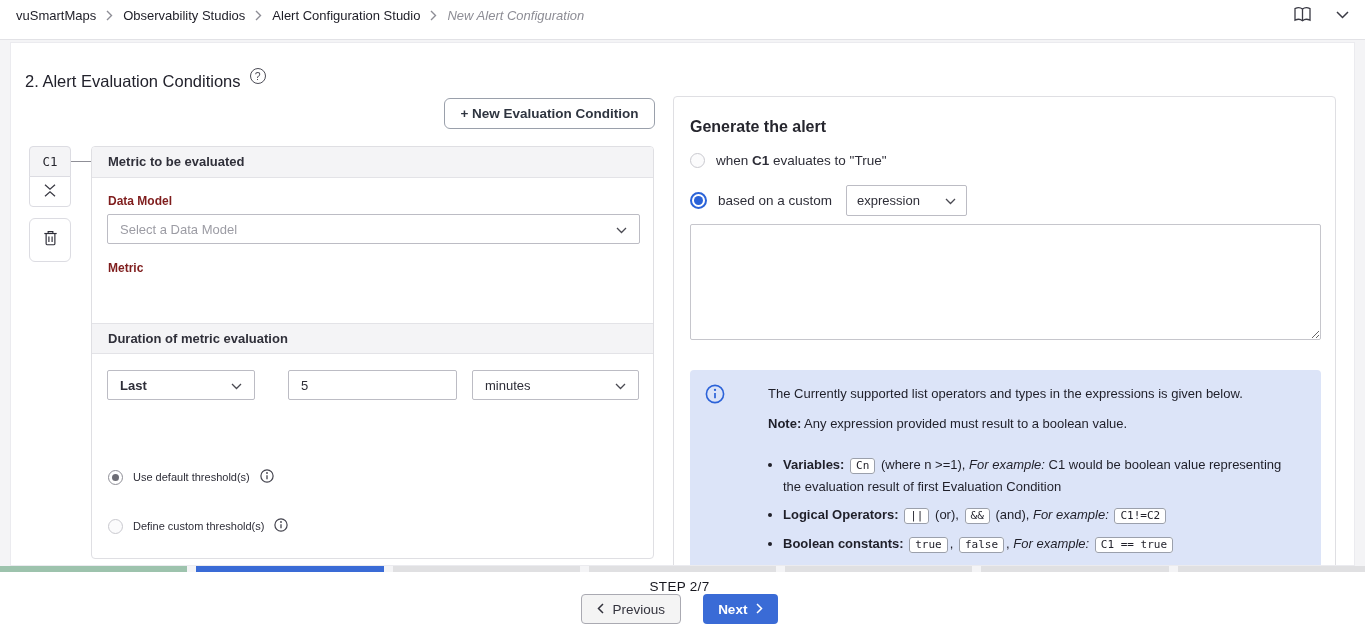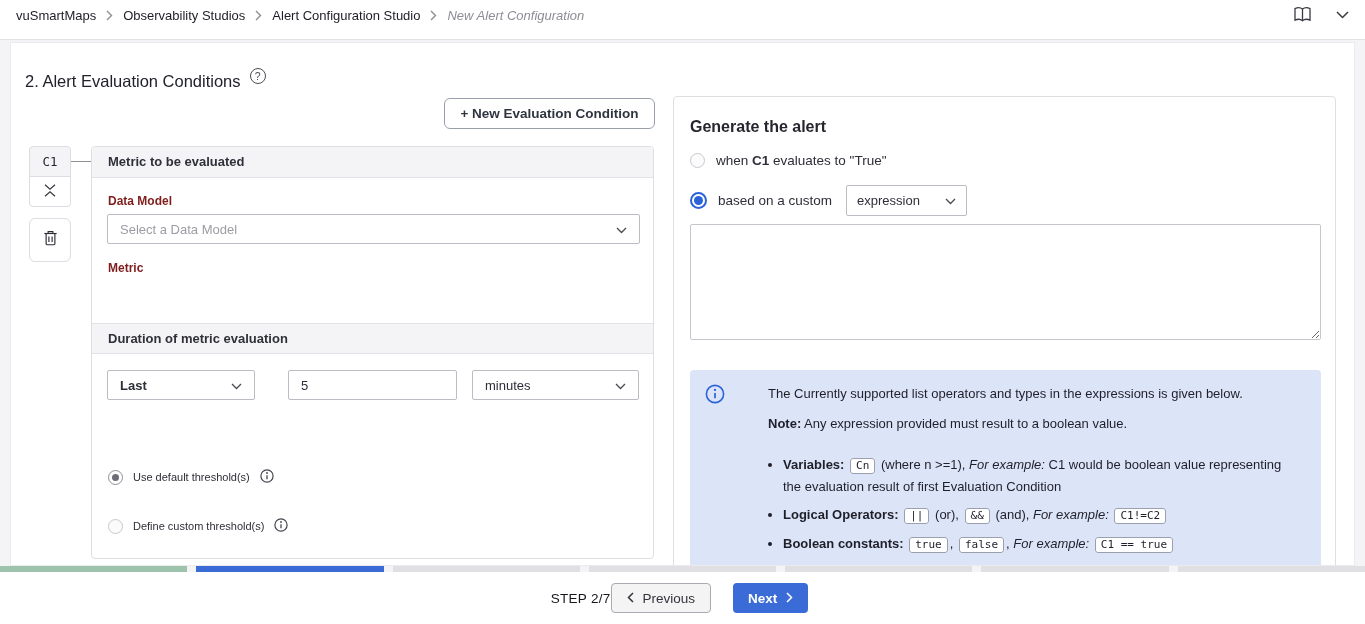--- a/index.html
+++ b/index.html
@@ -98,21 +98,21 @@
   .seg-code{font-family:"DejaVu Sans Mono",monospace;font-size:11px;background:#fff;
     border:1px solid #9ba0ac;border-radius:3px;padding:0 5px 1px;white-space:pre;margin:0 2px;}
 
   
   .progress{position:absolute;left:0;right:0;bottom:52px;height:6px;display:flex;gap:9px;}
   .pseg{flex:1;}
   .pseg.done{background:#9dc3ad;}
   .pseg.current{background:#3a6bd6;}
   .pseg.todo{background:#e0e0e2;}
   .footer{position:absolute;left:0;right:0;bottom:0;height:52px;background:#fff;
-    display:flex;align-items:center;justify-content:center;padding:0 24px 0 18px;}
+    display:flex;align-items:center;justify-content:flex-end;padding:0 24px 0 18px;flex-direction:column;}
   .step-label{font-size:13.5px;color:#17171f;letter-spacing:.3px;}
   .footer-btns{display:flex;gap:22px;}
   .btn-prev{height:30px;padding:0 15px;background:#f4f4f4;border:1px solid #aaaab2;border-radius:4px;
     font-family:"Liberation Sans",sans-serif;font-size:13.5px;color:#33333d;display:flex;
     align-items:center;gap:9px;cursor:pointer;}
   .btn-next{height:30px;padding:0 15px;background:#3a6bd6;border:none;border-radius:4px;
     font-family:"Liberation Sans",sans-serif;font-size:13.5px;font-weight:700;color:#fff;
     display:flex;align-items:center;gap:9px;cursor:pointer;}
 </style>
 </head>

